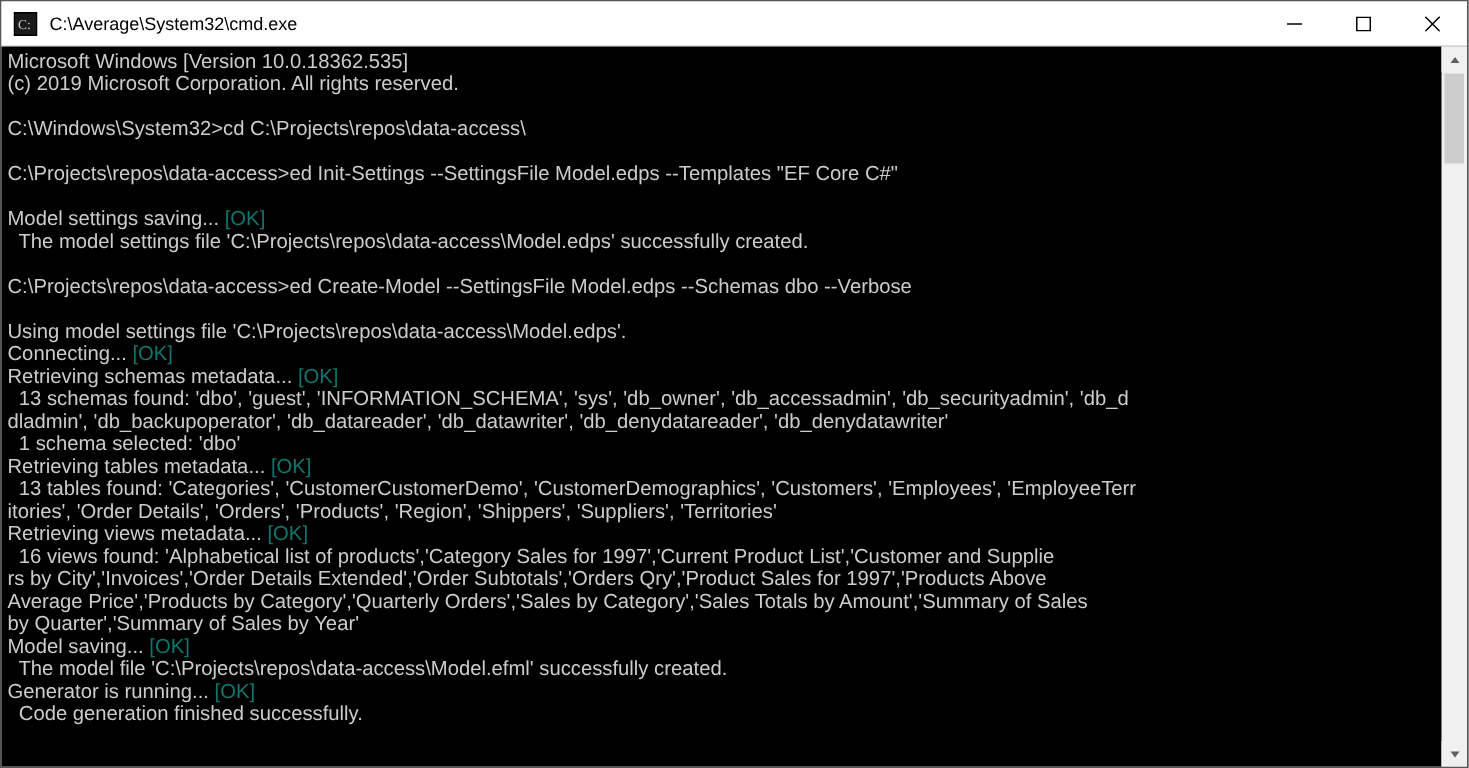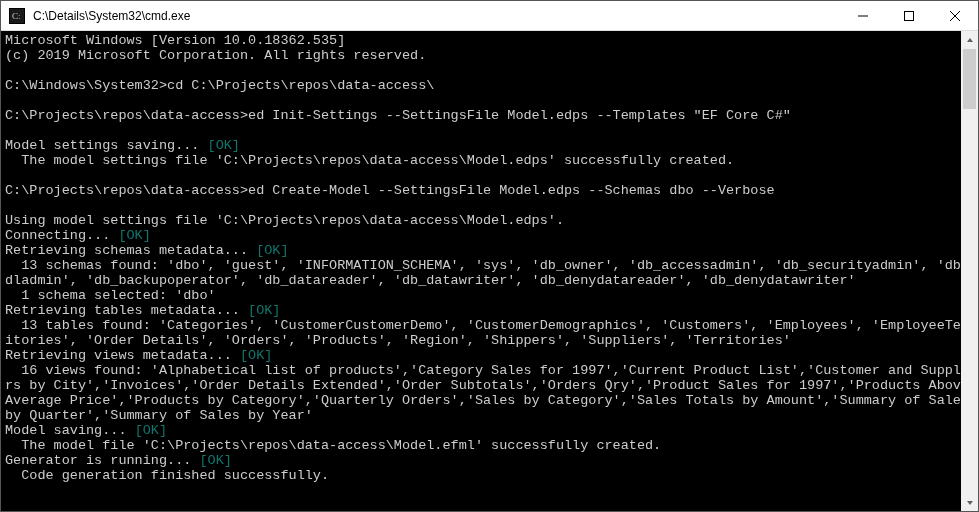--- a/index.html
+++ b/index.html
@@ -5,42 +5,42 @@
   * { margin: 0; padding: 0; box-sizing: border-box; }
   html, body { width: 979px; height: 512px; overflow: hidden; font-family: "Segoe UI", Tahoma, sans-serif; }
   .window { width: 979px; height: 512px; background: #fff; border: 1px solid #555; display: flex; flex-direction: column; }
   .titlebar { height: 30px; background: #fff; display: flex; align-items: center; border-bottom: 1px solid #ddd; }
   .titlebar-icon { width: 16px; height: 16px; margin: 0 6px 0 8px; display: inline-flex; align-items: center; justify-content: center; }
   .titlebar-title { flex: 1; font-size: 12px; color: #000; padding-left: 2px; }
   .win-controls { display: flex; height: 100%; }
   .win-btn { width: 46px; height: 29px; display: flex; align-items: center; justify-content: center; cursor: pointer; }
   .win-btn svg { width: 10px; height: 10px; }
   .console-wrap { flex: 1; background: #000; position: relative; display: flex; }
-  .console { flex: 1; color: #ccc; font-family: Liberation Mono, monospace; font-size: 13.5px; line-height: 15px; padding: 2px 0 0 4px; white-space: pre; overflow: hidden; letter-spacing: 0px; }
+  .console { flex: 1; color: #ccc; font-family: Liberation Sans, sans-serif; font-size: 13.5px; line-height: 15px; padding: 2px 0 0 4px; white-space: pre; overflow: hidden; letter-spacing: 0px; }
   .ok { color: #0f766e; }
   .scrollbar { width: 17px; background: #f0f0f0; position: relative; }
   .scroll-arrow { width: 17px; height: 17px; display: flex; align-items: center; justify-content: center; position: absolute; background: #f0f0f0; }
   .scroll-arrow.up { top: 0; }
   .scroll-arrow.down { bottom: 0; }
   .scroll-thumb { position: absolute; left: 2px; right: 2px; top: 18px; height: 60px; background: #cdcdcd; }
   .scroll-arrow svg { width: 8px; height: 8px; }
 </style>
 </head>
 <body>
 
 <div class="window">
   <div class="titlebar">
     <span class="titlebar-icon">
       <svg viewBox="0 0 16 16">
           <rect x="0" y="0" width="16" height="16" fill="#000"></rect>
           <rect x="1" y="1" width="14" height="14" fill="#1a1a1a"></rect>
           <text x="3" y="11" font-size="9" fill="#ccc" font-family="Consolas">C:</text>
         </svg>
     </span>
-    <div class="titlebar-title">C:\Details\System32\cmd.exe</div>
+    <div class="titlebar-title">C:\Average\System32\cmd.exe</div>
     <div class="win-controls">
       <div class="win-btn">
         <svg viewBox="0 0 10 10">
             <line x1="0" y1="5" x2="10" y2="5" stroke="#000" stroke-width="1"></line>
           </svg>
       </div>
       <div class="win-btn">
         <svg viewBox="0 0 10 10">
             <rect x="0.5" y="0.5" width="9" height="9" fill="none" stroke="#000" stroke-width="1"></rect>
           </svg>

